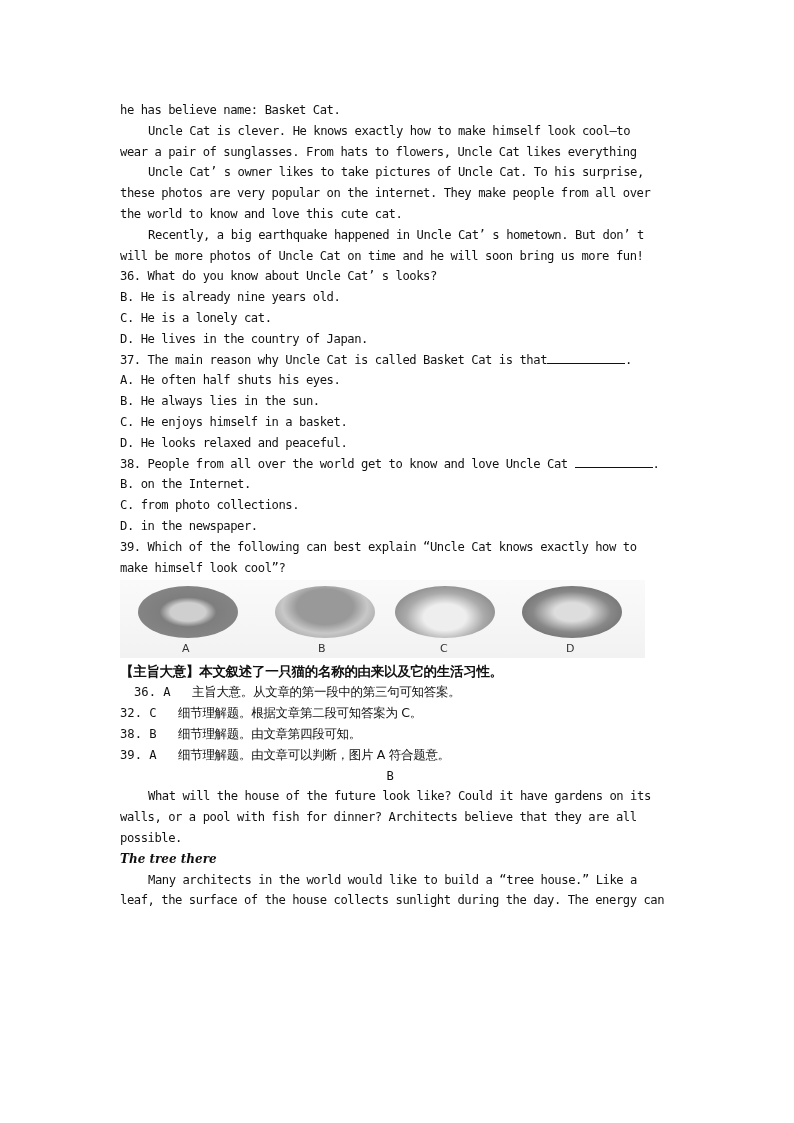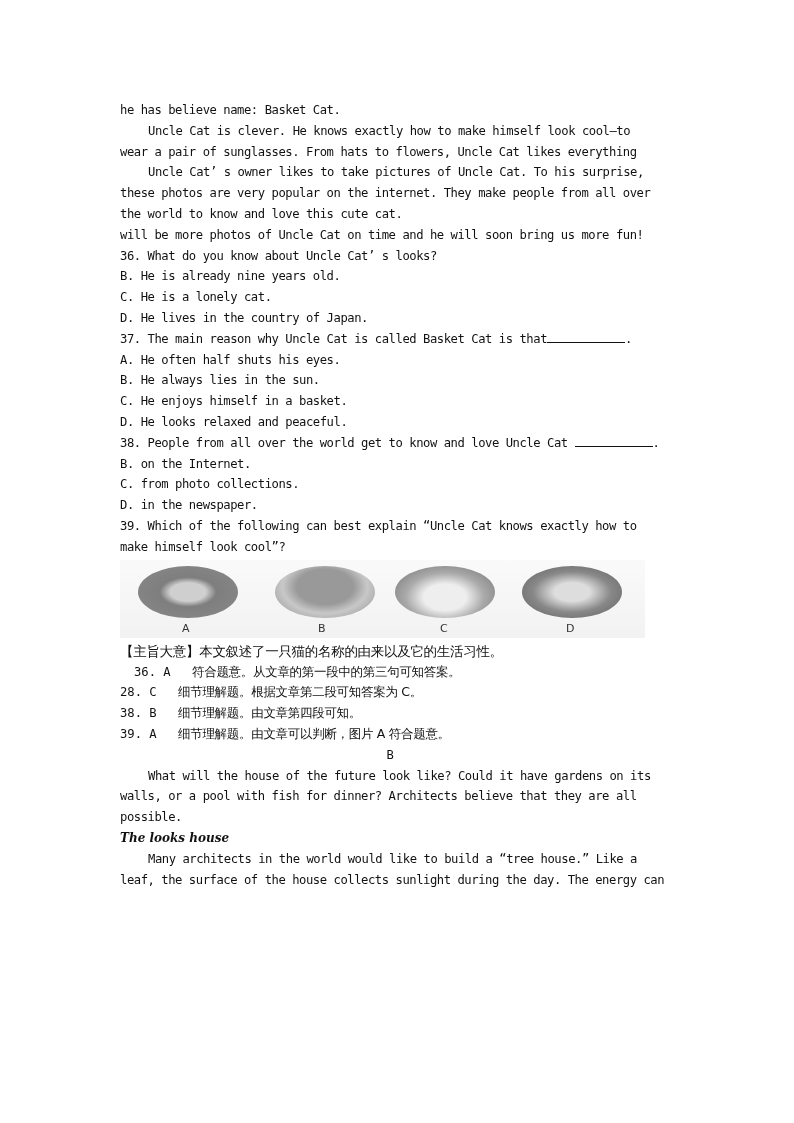--- a/index.html
+++ b/index.html
@@ -11,39 +11,40 @@
   .opt { font-size:12.2px; }
   .blank { display:inline-block; border-bottom:1px solid #111; width:78px; height:12px; vertical-align:baseline; }
   .pics { position:relative; height:78px; margin:2px 0 2px 0; width:525px;
           background:linear-gradient(#fafafa,#f2f2f2); }
   .pic { position:absolute; top:6px; width:100px; height:52px; border-radius:50%; }
   .pic-a { left:18px; background:radial-gradient(ellipse at 50% 50%, #cfcfcf 0 25%, #7e7e7e 40%, #8a8a8a 100%); }
   .pic-b { left:155px; background:radial-gradient(ellipse at 50% 40%, #999 0 40%, #c8c8c8 60%, #8c8c8c 100%); }
   .pic-c { left:275px; background:radial-gradient(ellipse at 50% 60%, #eee 0 30%, #aaa 55%, #6e6e6e 100%); }
   .pic-d { left:402px; background:radial-gradient(ellipse at 50% 50%, #ddd 0 25%, #888 55%, #5e5e5e 100%); }
   .pic-label { position:absolute; top:62px; font-family:"DejaVu Sans",sans-serif; font-size:11px; color:#333; }
-  .cn-title { font-family:"DejaVu Sans",sans-serif; font-weight:normal; font-size:13.5px; line-height:22px; letter-spacing:-0.3px; }
+  .cn-title { font-family:"DejaVu Sans",sans-serif; font-weight:bold; font-size:13.5px; line-height:22px; letter-spacing:-0.3px; }
   .cn { font-size:12.2px; line-height:20.8px; white-space:nowrap; }
   .cn .num { display:inline-block; width:58px; }
   .cn .txt { font-family:"DejaVu Sans",sans-serif; font-size:12.5px; letter-spacing:-0.3px; }
   .center { text-align:center; padding-right:20px; }
   .subhead { font-family:"DejaVu Serif",serif; font-weight:bold; font-style:italic; font-size:12px; line-height:20.8px; }
 </style>
 </head>
 <body>
 
 <div class="page">
 
   <div>
     <div class="ln">he has believe name: Basket Cat.</div>
     <div class="ln ind">Uncle Cat is clever. He knows exactly how to make himself look cool—to</div>
     <div class="ln">wear a pair of sunglasses. From hats to flowers, Uncle Cat likes everything</div>
     <div class="ln ind">Uncle Cat’ s owner likes to take pictures of Uncle Cat. To his surprise,</div>
     <div class="ln">these photos are very popular on the internet. They make people from all over</div>
     <div class="ln">the world to know and love this cute cat.</div>
+    <div class="ln ind">Recently, a big earthquake happened in Uncle Cat’ s hometown. But don’ t</div>
     <div class="ln">will be more photos of Uncle Cat on time and he will soon bring us more fun!</div>
   </div>
 
   <div>
     <div class="ln">36. What do you know about Uncle Cat’ s looks?</div>
     <div class="ln opt">B. He is already nine years old.</div>
     <div class="ln opt">C. He is a lonely cat.</div>
     <div class="ln opt">D. He lives in the country of Japan.</div>
   </div>
 
@@ -72,29 +73,29 @@
       <div class="pic pic-d"></div>
       <span class="pic-label" style="left:62px">A</span>
       <span class="pic-label" style="left:198px">B</span>
       <span class="pic-label" style="left:320px">C</span>
       <span class="pic-label" style="left:446px">D</span>
     </div>
   </div>
 
   <div>
     <div class="cn-title">【主旨大意】本文叙述了一只猫的名称的由来以及它的生活习性。</div>
-    <div class="cn" style="padding-left:14px"><span class="num">36. A</span><span class="txt">符合题意。从文章的第一段中的第三句可知答案。</span></div>
-    <div class="cn"><span class="num">28. C</span><span class="txt">细节理解题。根据文章第二段可知答案为 C。</span></div>
+    <div class="cn" style="padding-left:14px"><span class="num">36. A</span><span class="txt">主旨大意。从文章的第一段中的第三句可知答案。</span></div>
+    <div class="cn"><span class="num">32. C</span><span class="txt">细节理解题。根据文章第二段可知答案为 C。</span></div>
     <div class="cn"><span class="num">38. B</span><span class="txt">细节理解题。由文章第四段可知。</span></div>
     <div class="cn"><span class="num">39. A</span><span class="txt">细节理解题。由文章可以判断，图片 A 符合题意。</span></div>
   </div>
 
   <div>
     <div class="ln center">B</div>
     <div class="ln ind">What will the house of the future look like? Could it have gardens on its</div>
     <div class="ln">walls, or a pool with fish for dinner? Architects believe that they are all</div>
     <div class="ln">possible.</div>
-    <div class="subhead">The looks house</div>
+    <div class="subhead">The tree there</div>
     <div class="ln ind">Many architects in the world would like to build a “tree house.” Like a</div>
     <div class="ln">leaf, the surface of the house collects sunlight during the day. The energy can</div>
   </div>
 
 </div>
 
 </body></html>

